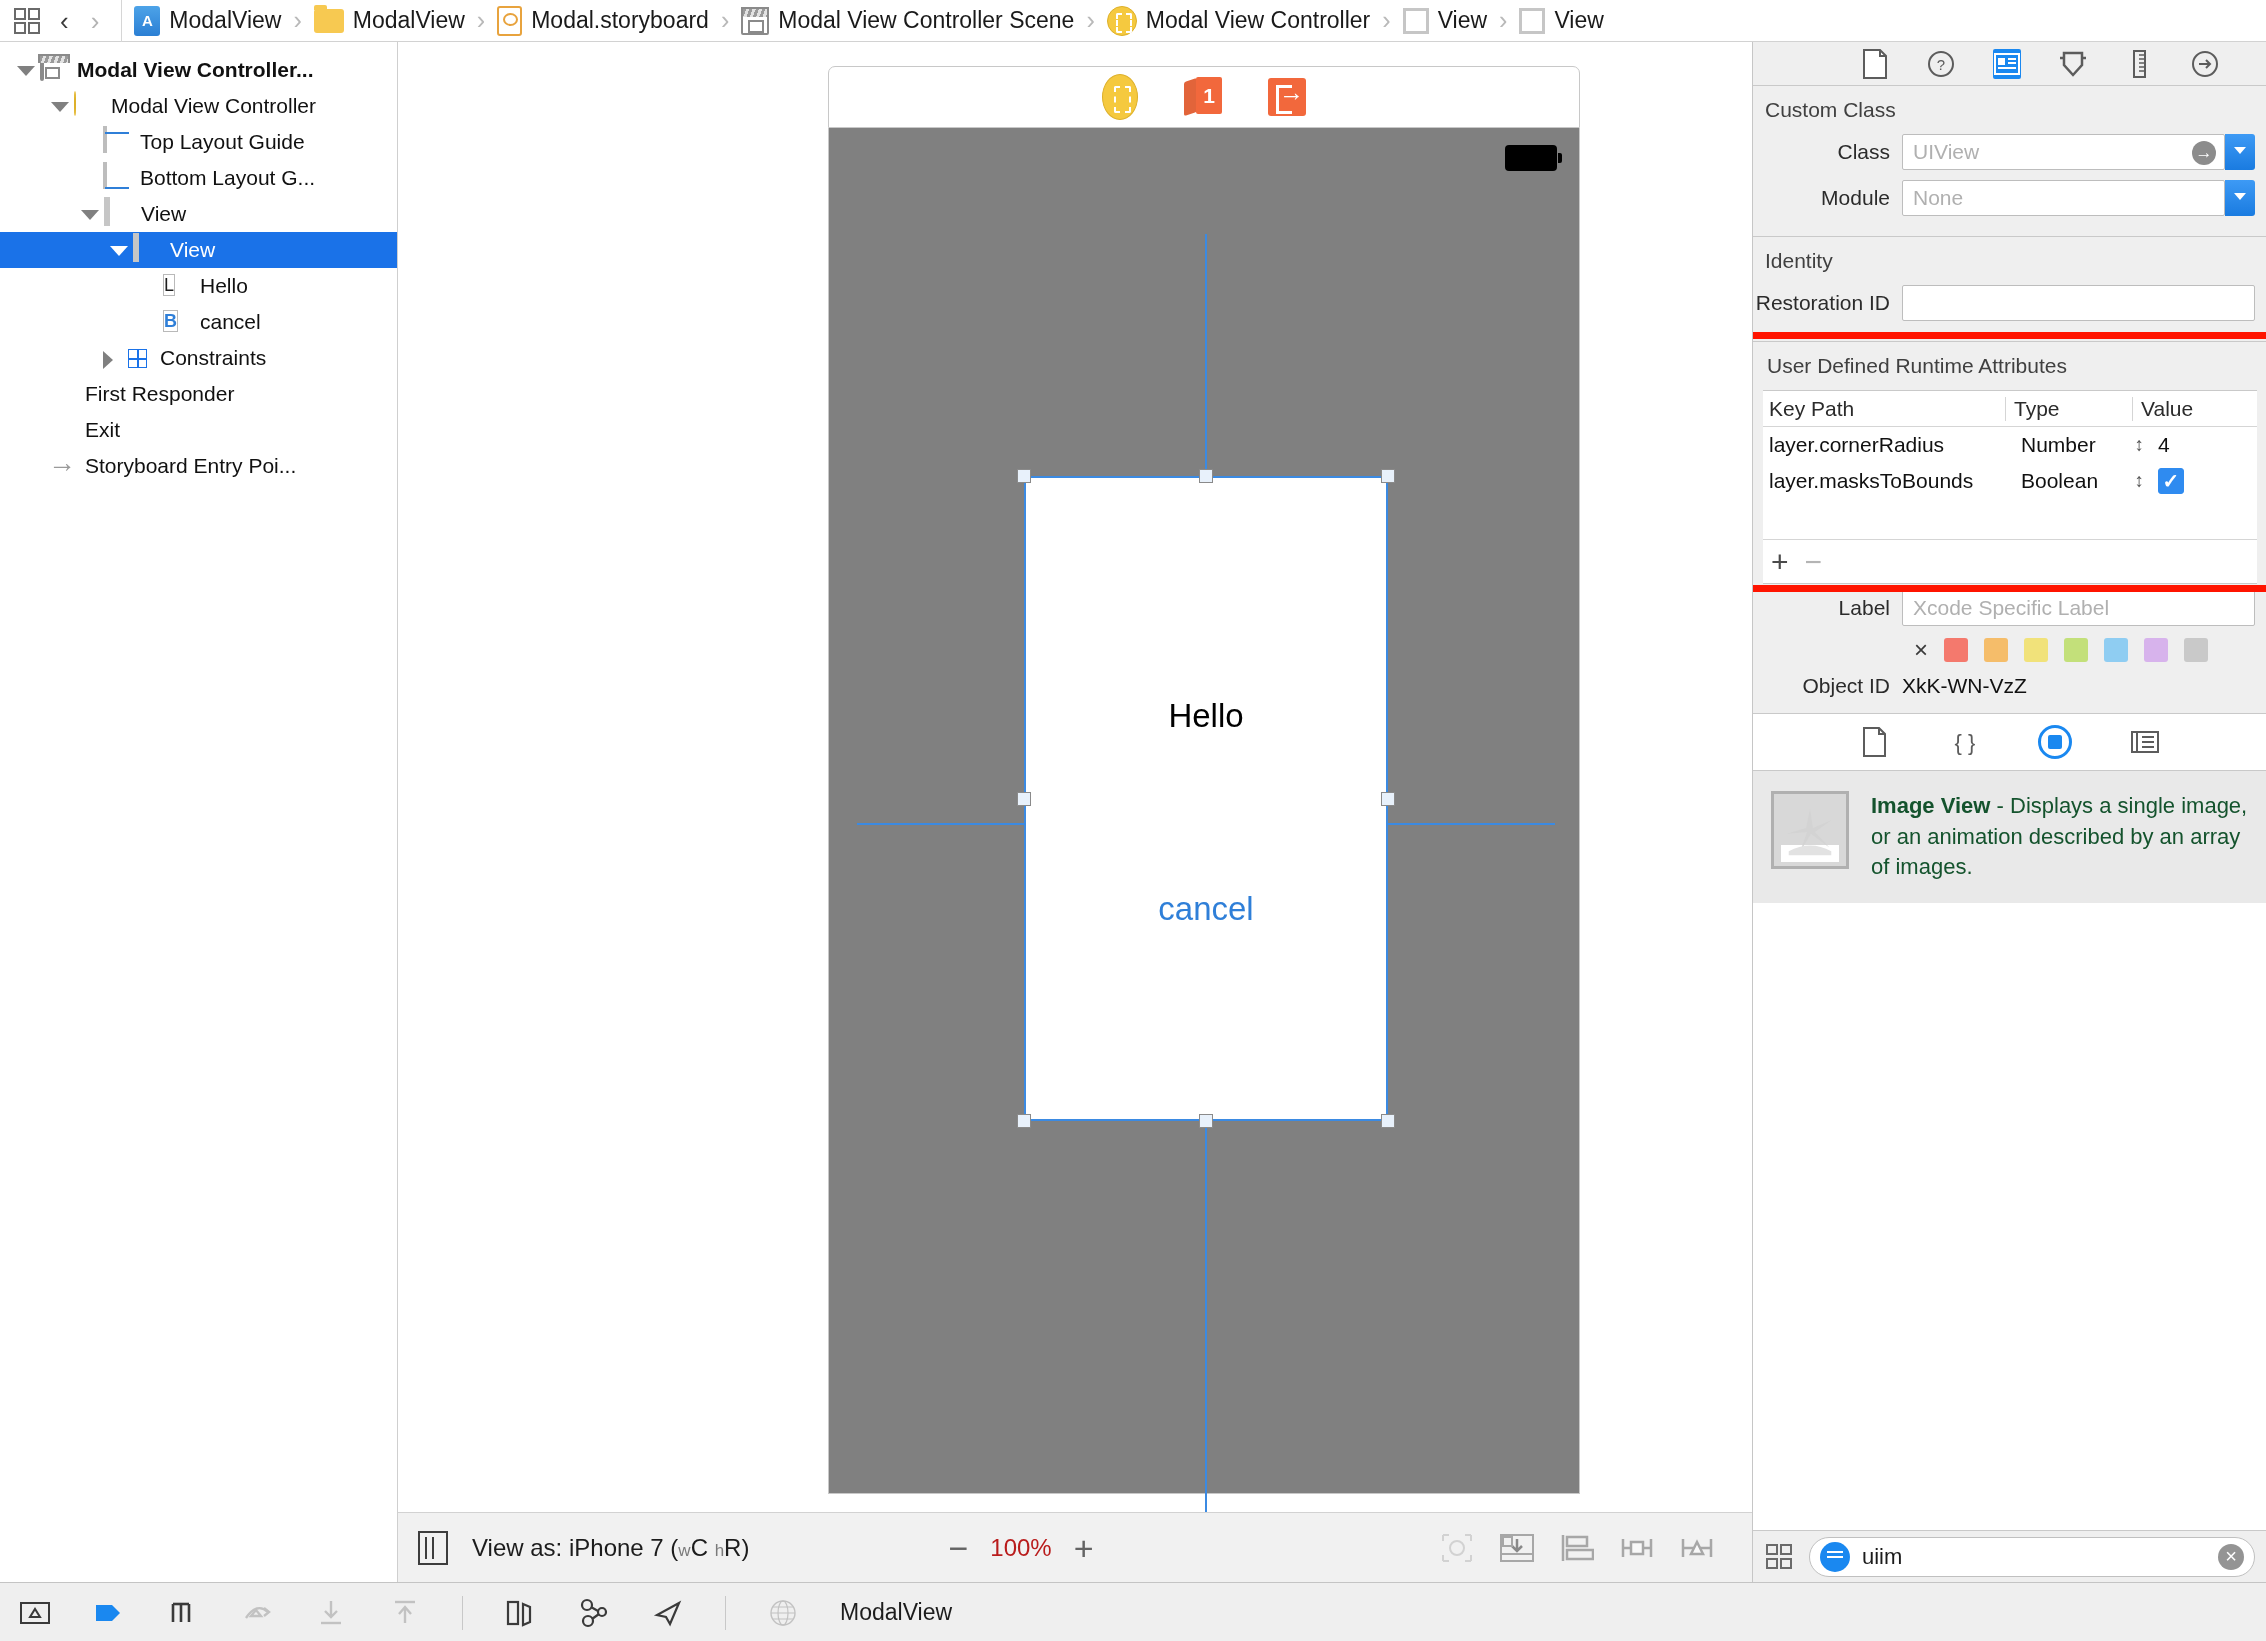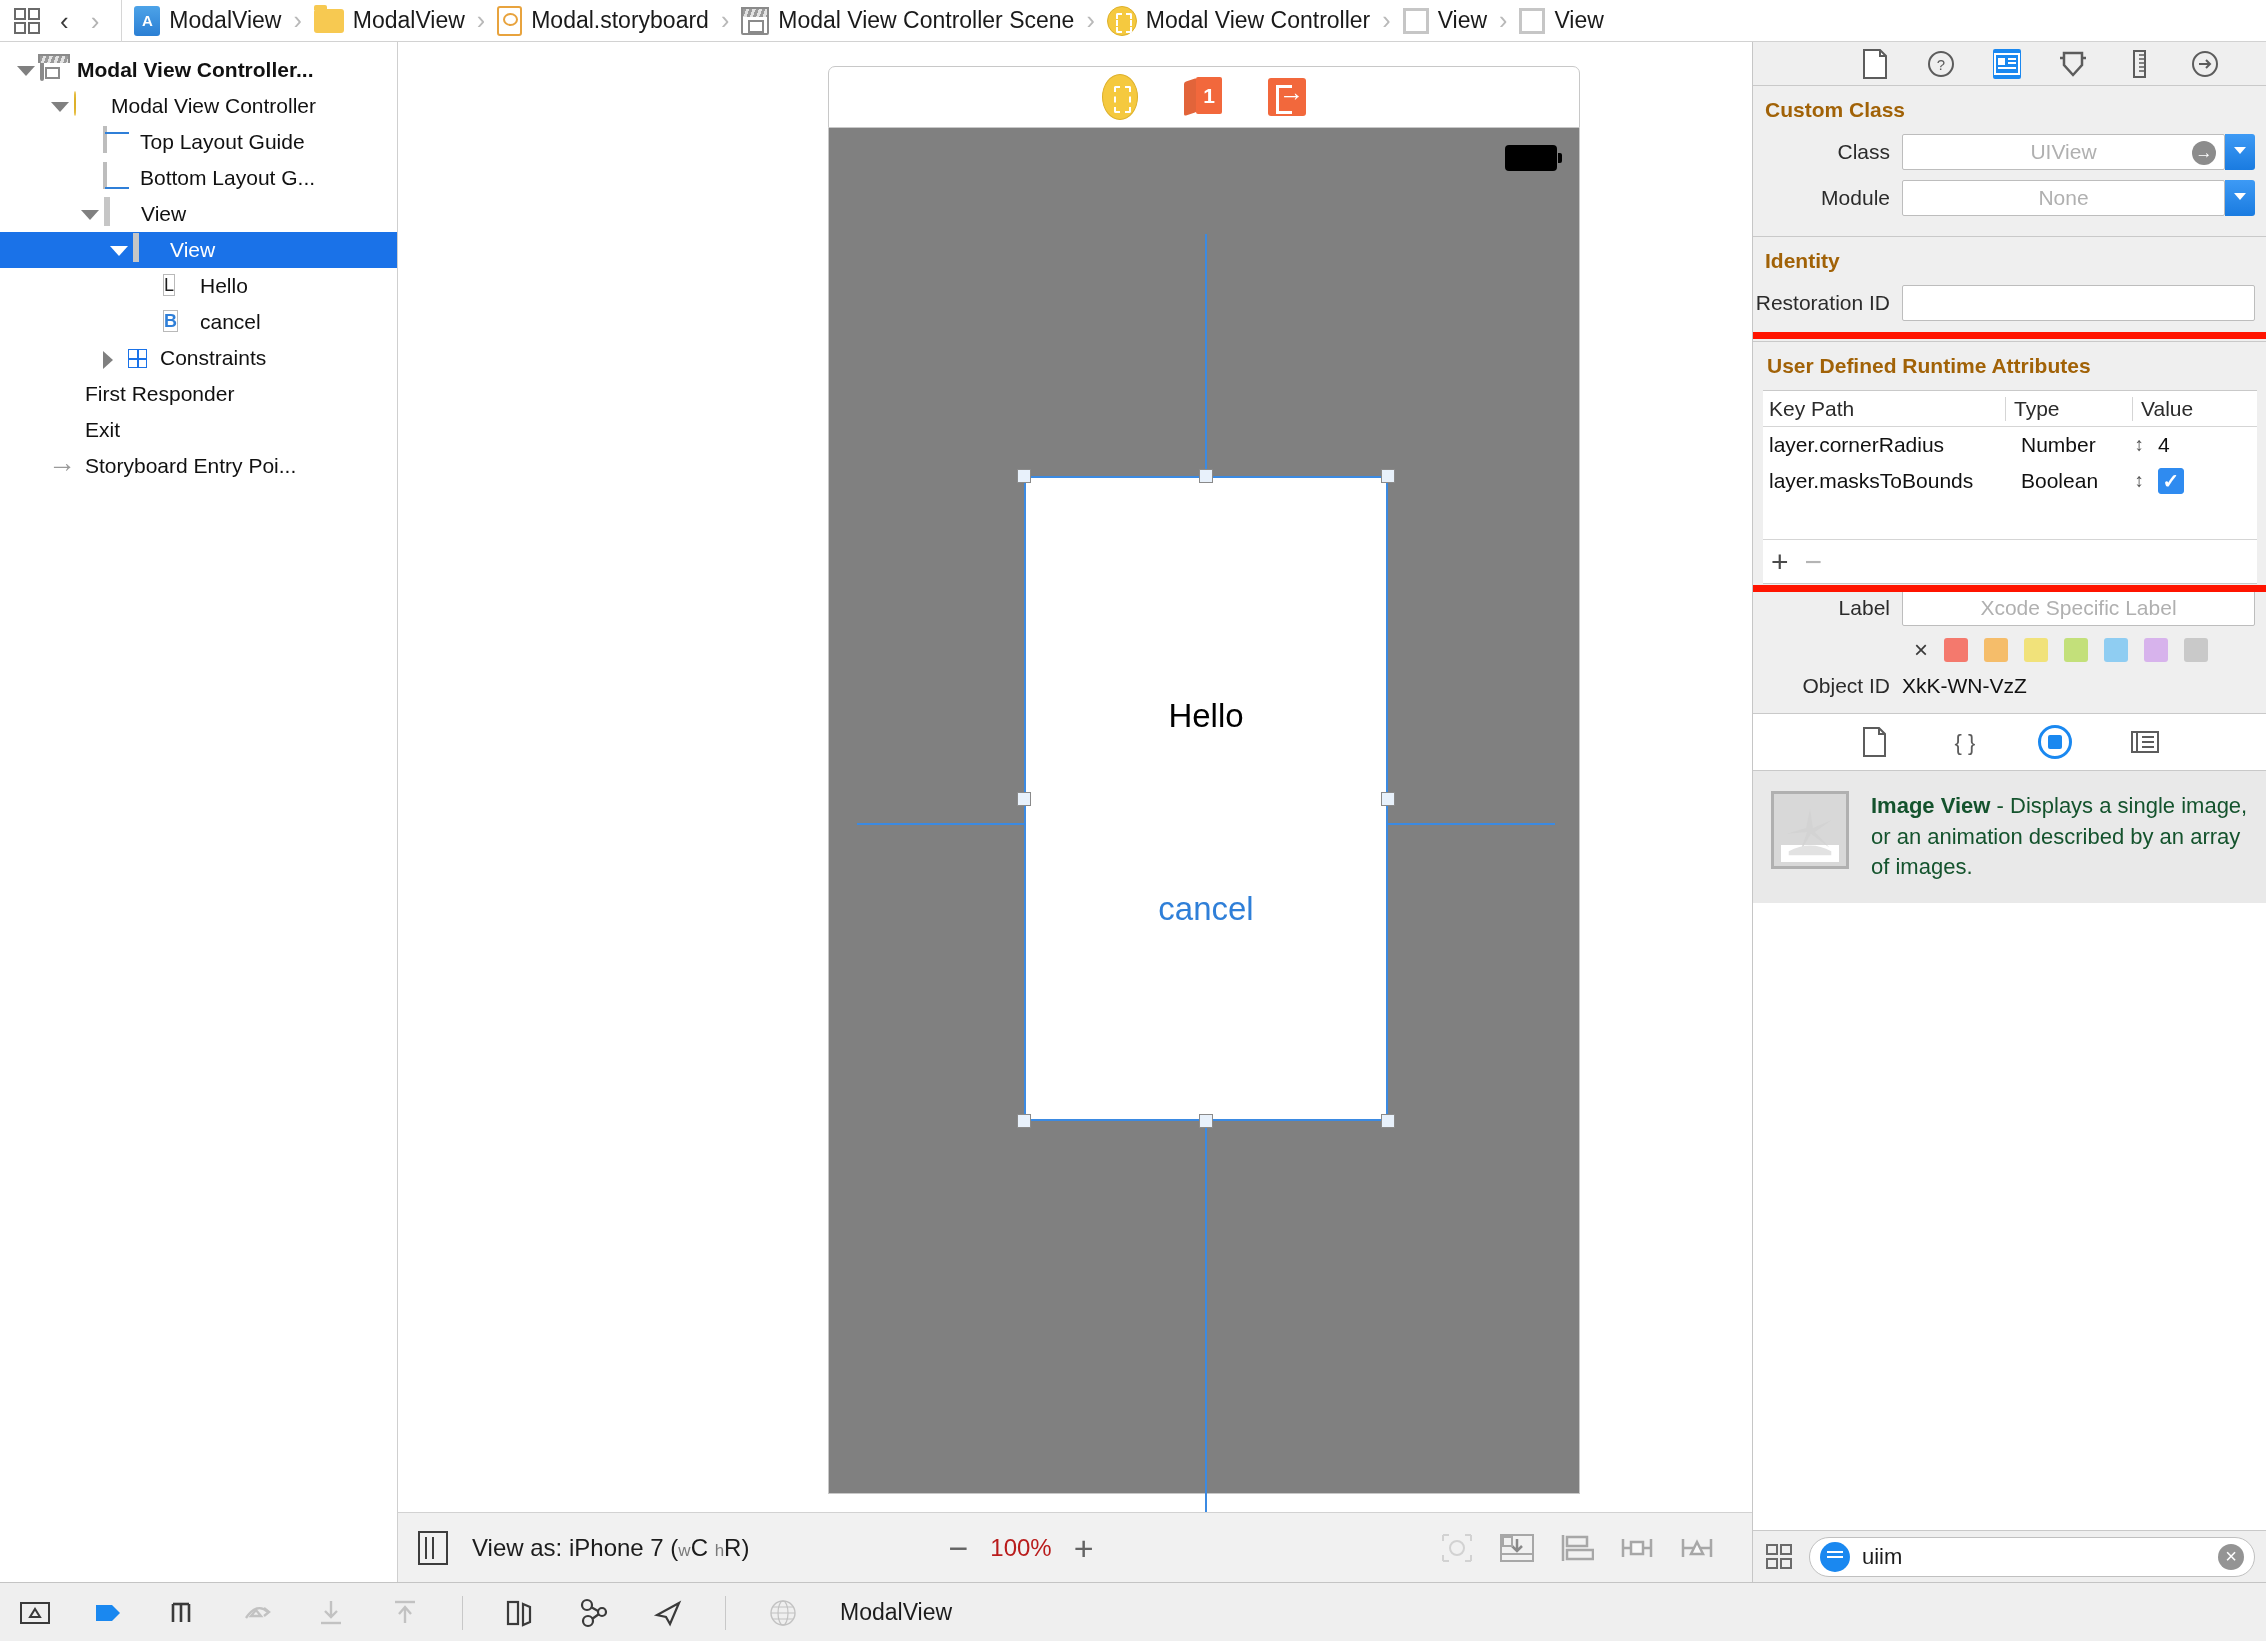--- a/index.html
+++ b/index.html
@@ -158,26 +158,26 @@
 
   
   .inspector {
     width: 515px; min-width: 515px; background: #efefef;
     border-left: 1px solid #c6c6c6; display: flex; flex-direction: column;
   }
   .insp-tabs { height: 44px; display: flex; align-items: center; justify-content: center; gap: 38px; background:#efefef; border-bottom: 1px solid #c9c9c9; padding-left: 60px;}
   .itab { width: 28px; height: 30px; position: relative; }
   .itab.active { background: #1a88f0; border-radius: 2px; }
   .insp-scroll { flex: 1; overflow: hidden; position: relative; }
-  .sect-title { font-size: 21px; font-weight: bold; color: #a16207; padding: 12px 0 12px 12px; }
+  .sect-title { font-size: 21px; font-weight: normal; color: #404040; padding: 12px 0 12px 12px; }
   .sect { border-bottom: 1px solid #c9c9c9; padding-bottom: 10px; }
   .frow { display: flex; align-items: center; margin: 0 12px 10px 0; }
   .flabel { width: 149px; text-align: right; font-size: 21px; color: #2b2b2b; padding-right: 12px; flex: none; }
   .fctl { flex: 1; display: flex; align-items: center; }
-  .tfield { flex: 1; height: 36px; background: #fff; border: 1px solid #bdbdbd; border-radius: 2px; display: flex; align-items: center; padding: 0 10px; font-size: 21px; color: #111; position: relative; justify-content: center;}
+  .tfield { flex: 1; height: 36px; background: #fff; border: 1px solid #bdbdbd; border-radius: 2px; display: flex; align-items: center; padding: 0 10px; font-size: 21px; color: #111; position: relative;}
   .tfield .ph { color: #b0b0b0; }
   .combo-arrow { width: 30px; height: 36px; background: linear-gradient(#3d9af5,#1a7be0); border-radius: 0 3px 3px 0; flex: none; position: relative; }
   .combo-arrow:after { content:""; position:absolute; left: 9px; top: 13px; border-left: 6px solid transparent; border-right: 6px solid transparent; border-top: 7px solid #fff; }
   .inline-arrow { position: absolute; right: 8px; top: 6px; width: 24px; height: 24px; border-radius: 50%; background: #8c8c8c; }
   .inline-arrow:after { content:"\2192"; position:absolute; inset:0; color:#fff; font-size: 17px; text-align:center; line-height: 24px; }
 
   
   .udra-wrap { position: relative; }
   .redbox { position: absolute; left: -10px; top: -10px; right: -6px; bottom: -8px; border: 7px solid #ff1400; pointer-events: none; z-index: 3;}
   .udra-table { background: #fff; border-top: 1px solid #c9c9c9; border-bottom: 1px solid #c9c9c9; margin: 0 10px; }

